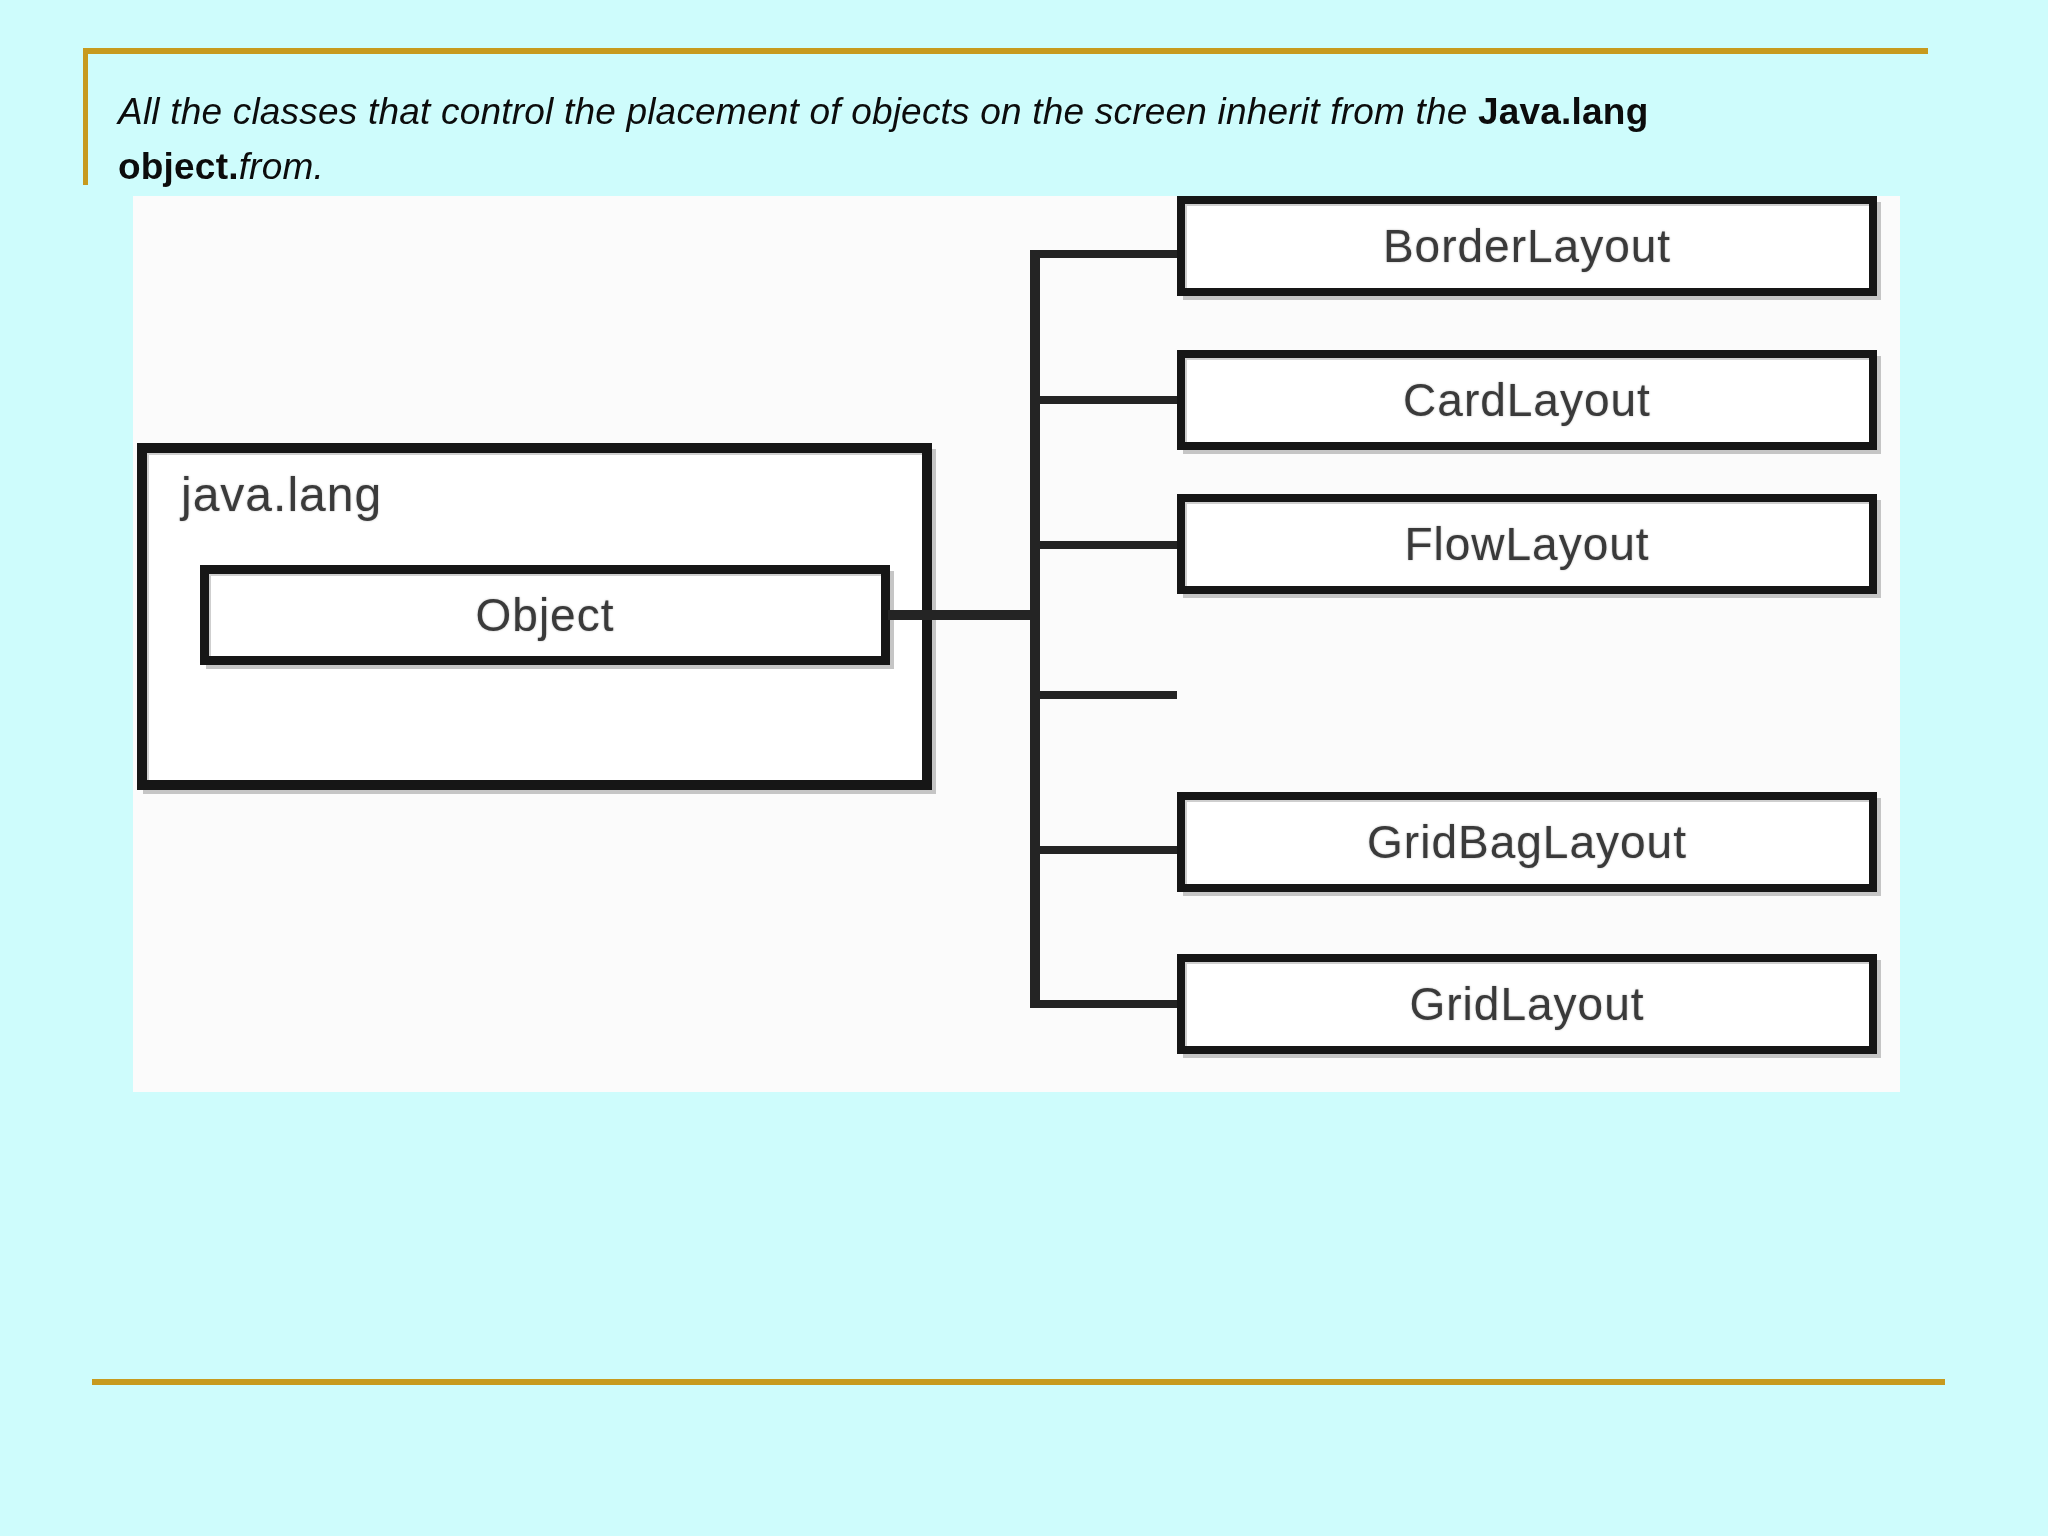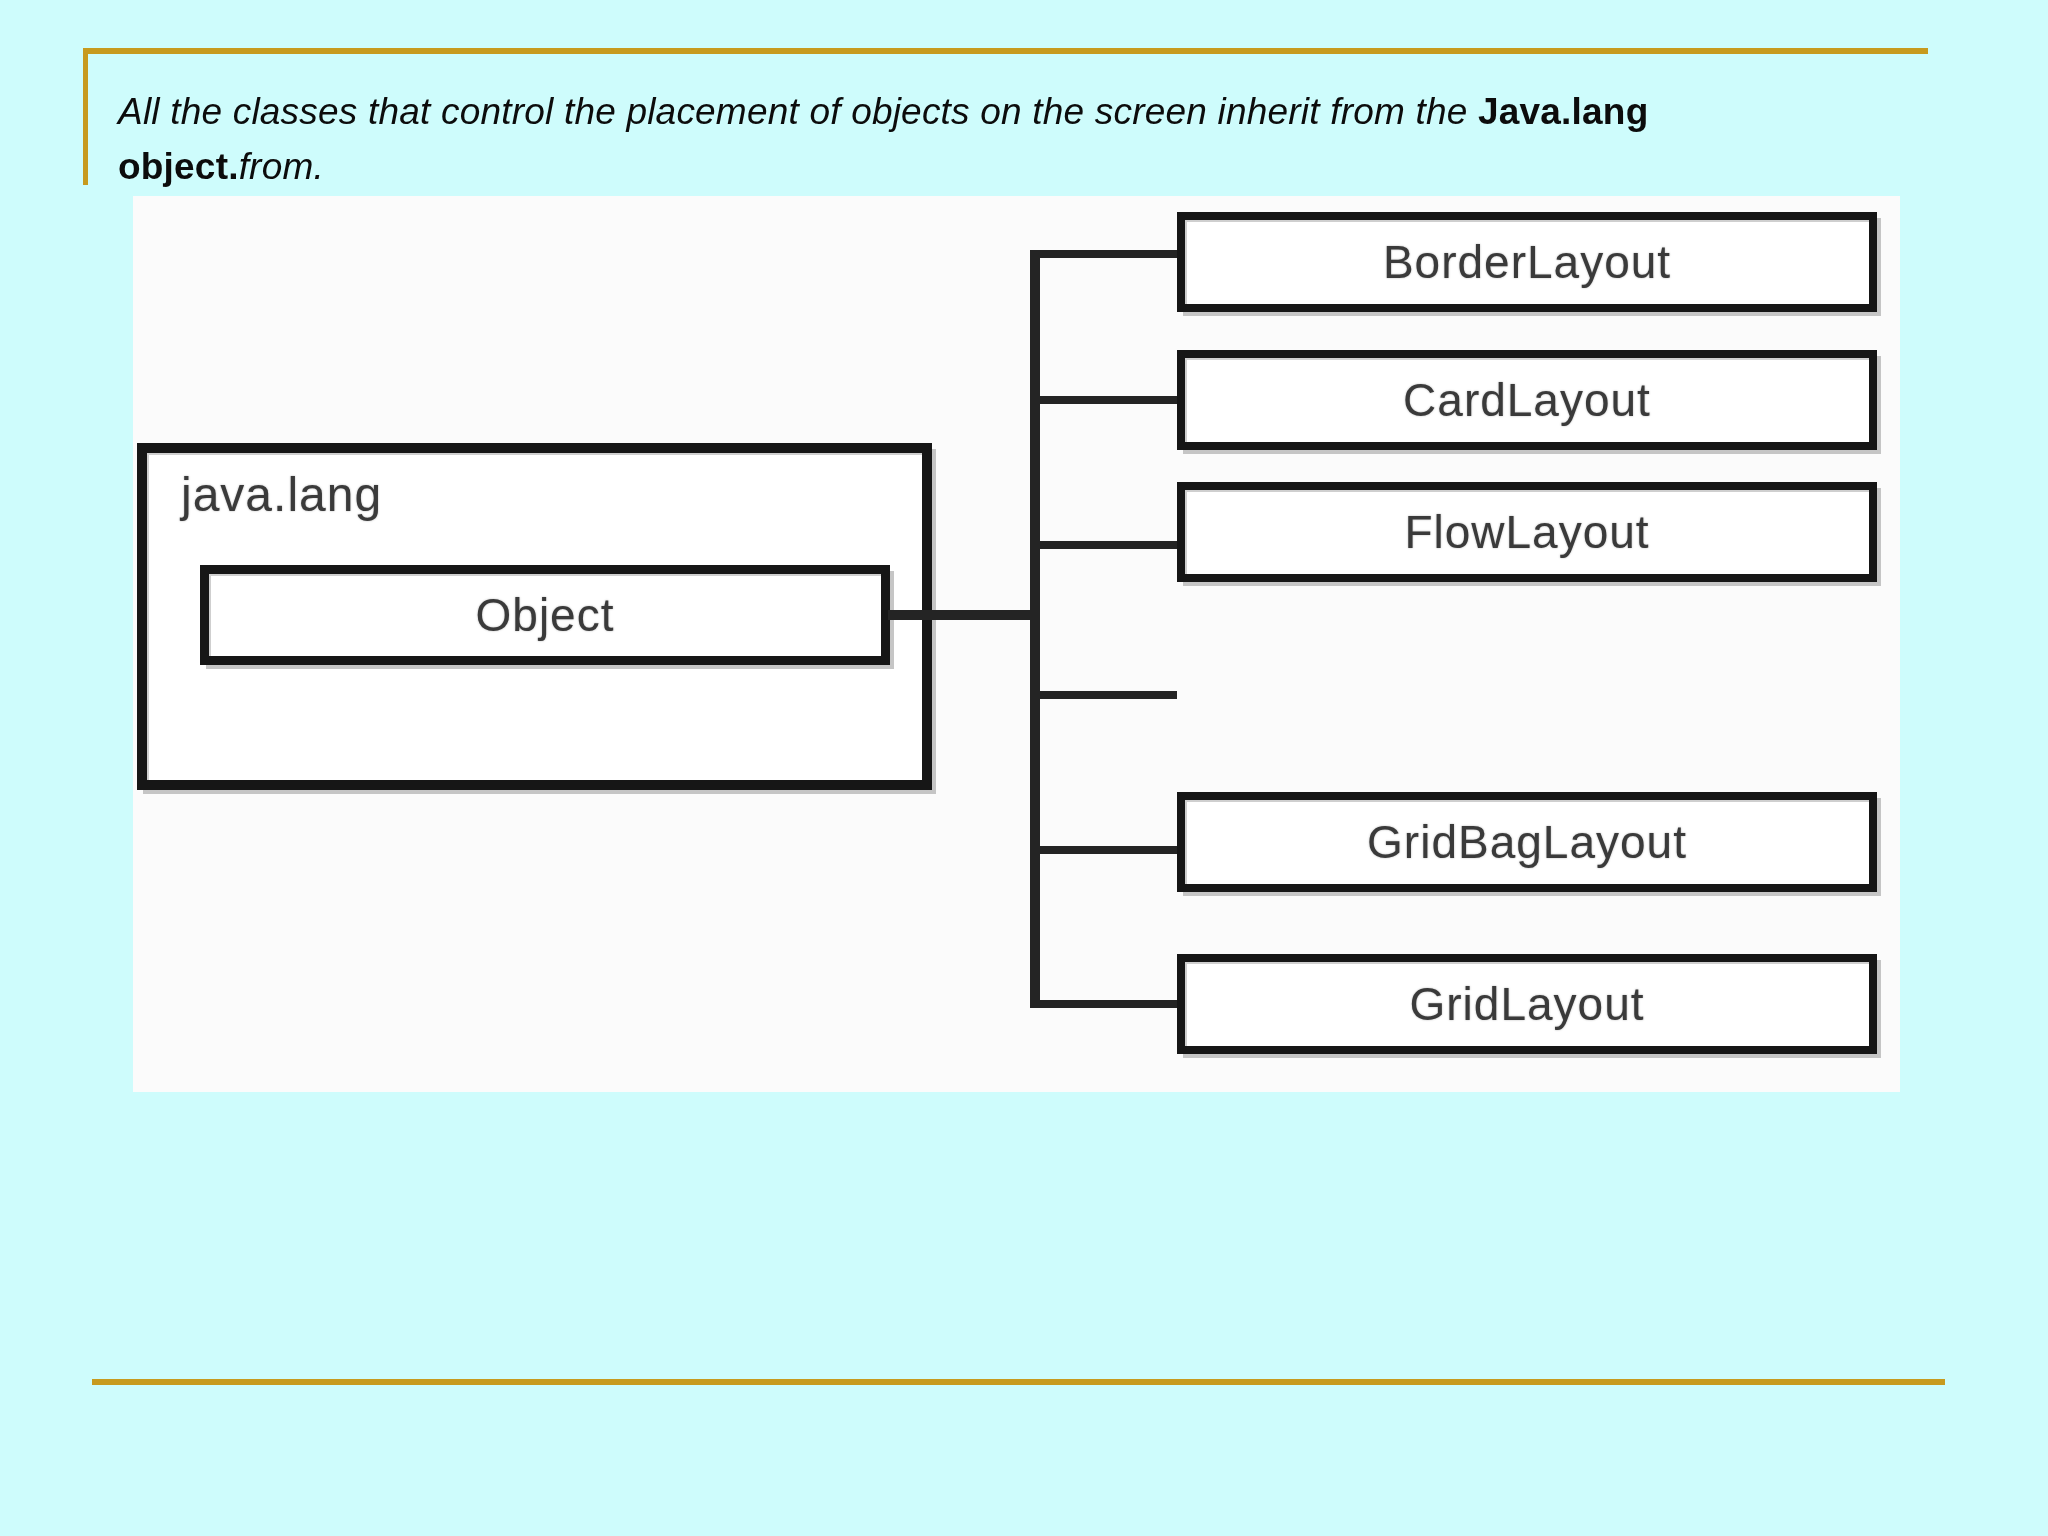--- a/index.html
+++ b/index.html
@@ -75,27 +75,27 @@
     <div class="line main-conn"></div>
     <div class="line trunk"></div>
 
     <div class="line branch" style="top:54px"></div>
     <div class="line branch" style="top:200px"></div>
     <div class="line branch" style="top:345px"></div>
     <div class="line branch" style="top:495px"></div>
     <div class="line branch" style="top:650px"></div>
     <div class="line branch" style="top:804px"></div>
 
-    <div class="box child" style="top:16px">
+    <div class="box child" style="top:0">
       <span class="box-label">BorderLayout</span>
     </div>
     <div class="box child" style="top:154px">
       <span class="box-label">CardLayout</span>
     </div>
-    <div class="box child" style="top:286px">
+    <div class="box child" style="top:298px">
       <span class="box-label">FlowLayout</span>
     </div>
     <div class="box child" style="top:596px">
       <span class="box-label">GridBagLayout</span>
     </div>
     <div class="box child" style="top:758px">
       <span class="box-label">GridLayout</span>
     </div>
 
   </div>

